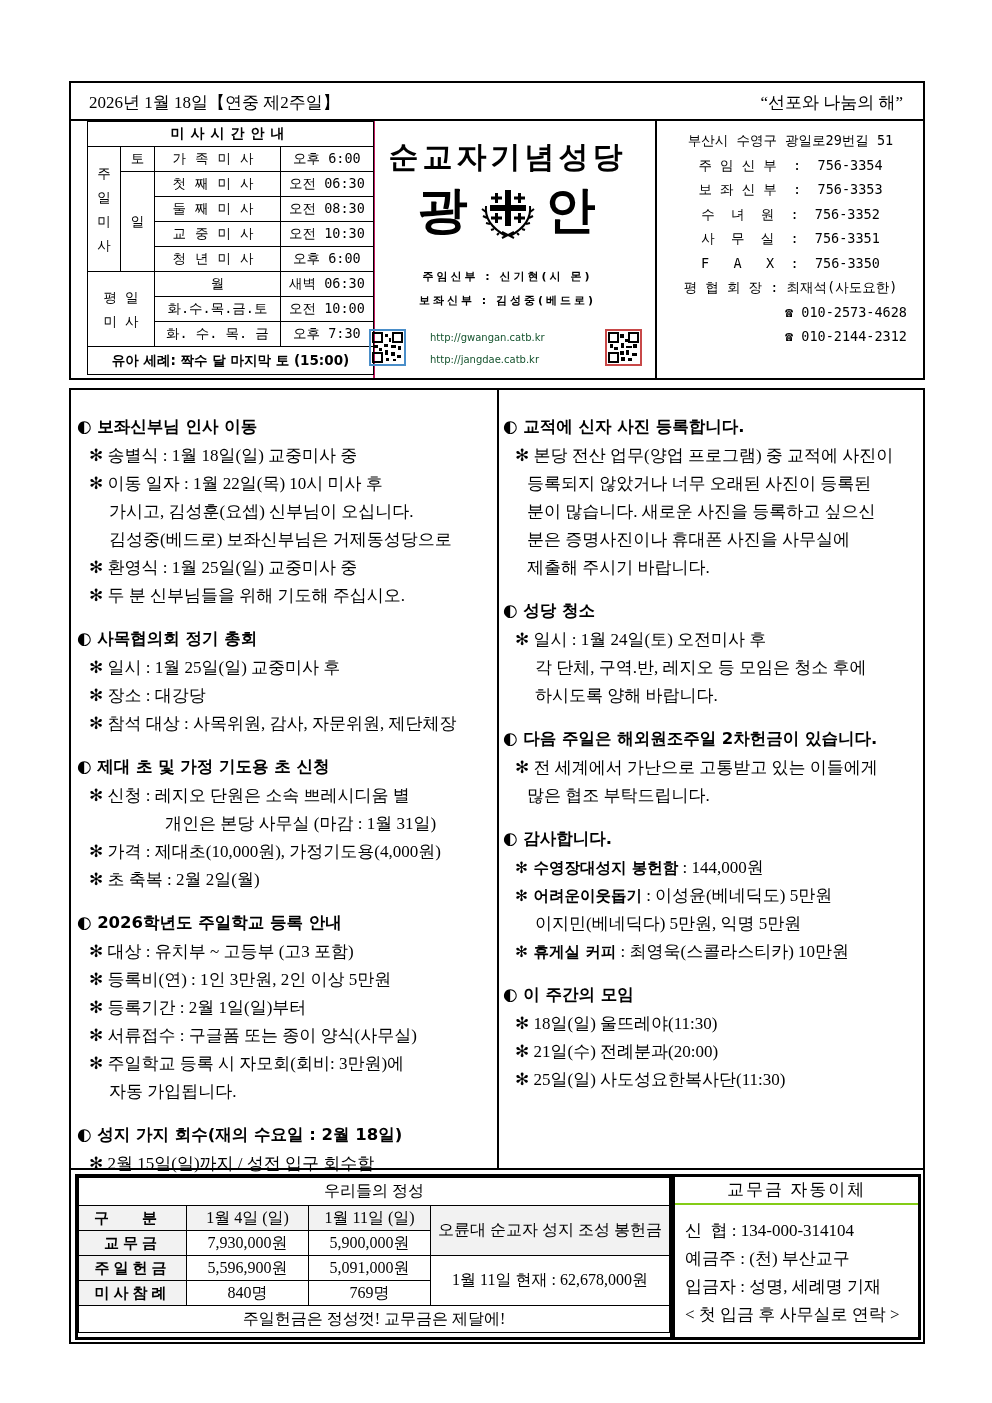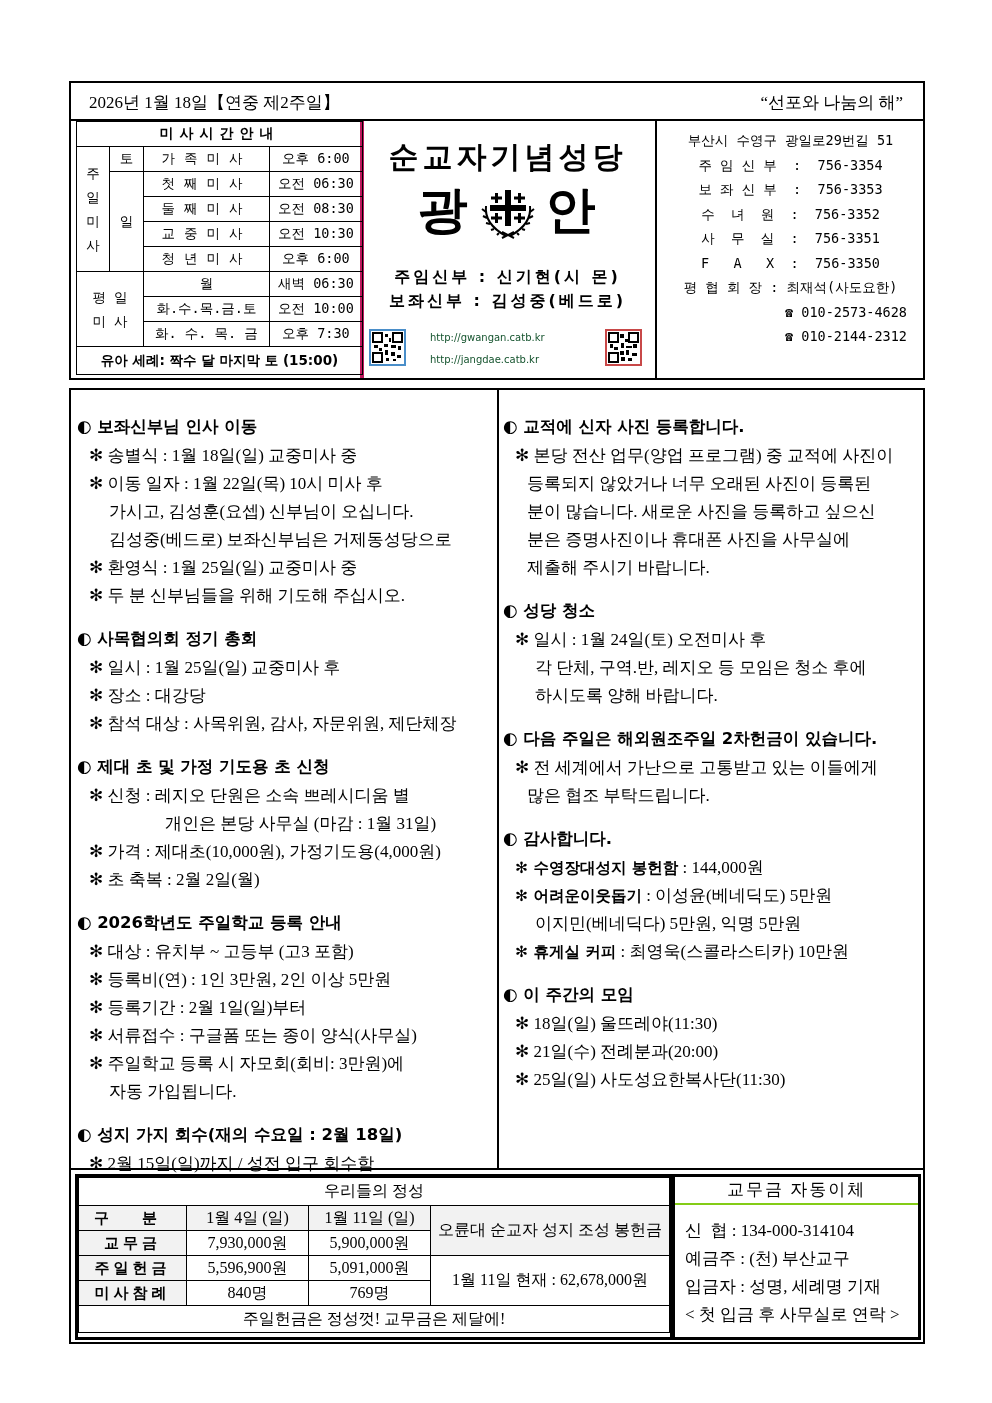--- a/index.html
+++ b/index.html
@@ -14,22 +14,22 @@
   .title-row {
     position: absolute; left: 0; top: 0; width: 852px; height: 38px;
     border-bottom: 2px solid #000;
     font-family: "Liberation Serif", serif; font-size: 17px;
   }
   .title-row .date { position: absolute; left: 18px; top: 8px; }
   .title-row .motto { position: absolute; right: 20px; top: 8px; }
 
   
   .mass {
-    position: absolute; left: 5px; top: 38px; width: 288px; height: 257px;
-    border-right: 4px solid #be185d;
+    position: absolute; left: 16px; top: 38px; width: 288px; height: 257px;
+    border-right: 2px solid #be185d;
   }
   .mass table { border-collapse: collapse; width: 287px; font-family: "DejaVu Sans Mono", monospace; font-size: 13.5px; }
   .mass td { border: 1.5px solid #000; text-align: center; height: 25px; padding: 0; }
   .mass .mt-head { font-weight: bold; letter-spacing: 6px; height: 25px; font-family: "DejaVu Sans", sans-serif; font-size: 14px;}
   .mass .vert { writing-mode: horizontal-tb; line-height: 24px; width: 33px; }
   .mass .vert2 { line-height: 24px; }
   .mass .foot { font-weight: bold; font-size: 13.5px; font-family: "DejaVu Sans", sans-serif; height: 28px; }
   .mass .spaced { letter-spacing: 9px; }
 
   
@@ -39,21 +39,21 @@
   }
   .church-name {
     position: absolute; left: 0; top: 16px; width: 100%; text-align: center;
     font-family: "DejaVu Serif", serif; font-size: 30px; letter-spacing: 4px; font-weight: bold;
   }
   .church-big {
     position: absolute; left: 0; top: 56px; width: 100%; text-align: center;
     font-family: "DejaVu Sans", sans-serif; font-size: 50px; font-weight: bold; letter-spacing: 2px;
   }
   .church-big .logo { display: inline-block; width: 60px; height: 56px; vertical-align: middle; margin: 0 8px; }
-  .priests { position: absolute; left: 0; top: 144px; width: 100%; text-align: center; font-size: 16px; font-weight: bold; letter-spacing: 3px; line-height: 24px; }
+  .priests { position: absolute; left: 0; top: 144px; width: 100%; text-align: center; font-size: 11px; font-weight: bold; letter-spacing: 3px; line-height: 24px; }
   .qr { position: absolute; width: 37px; height: 37px; }
   .qr.left { left: 9px; top: 208px; border: 2px solid #4a8ec9; }
   .qr.right { left: 245px; top: 208px; border: 2px solid #c84848; }
   .urls { position: absolute; left: 70px; top: 206px; font-size: 10px; line-height: 22px; color: #14532d; }
 
   
   .contact {
     position: absolute; left: 587px; top: 38px; width: 265px; height: 257px;
     font-family: "DejaVu Sans Mono", monospace; font-size: 13.5px; line-height: 24.5px;
   }

